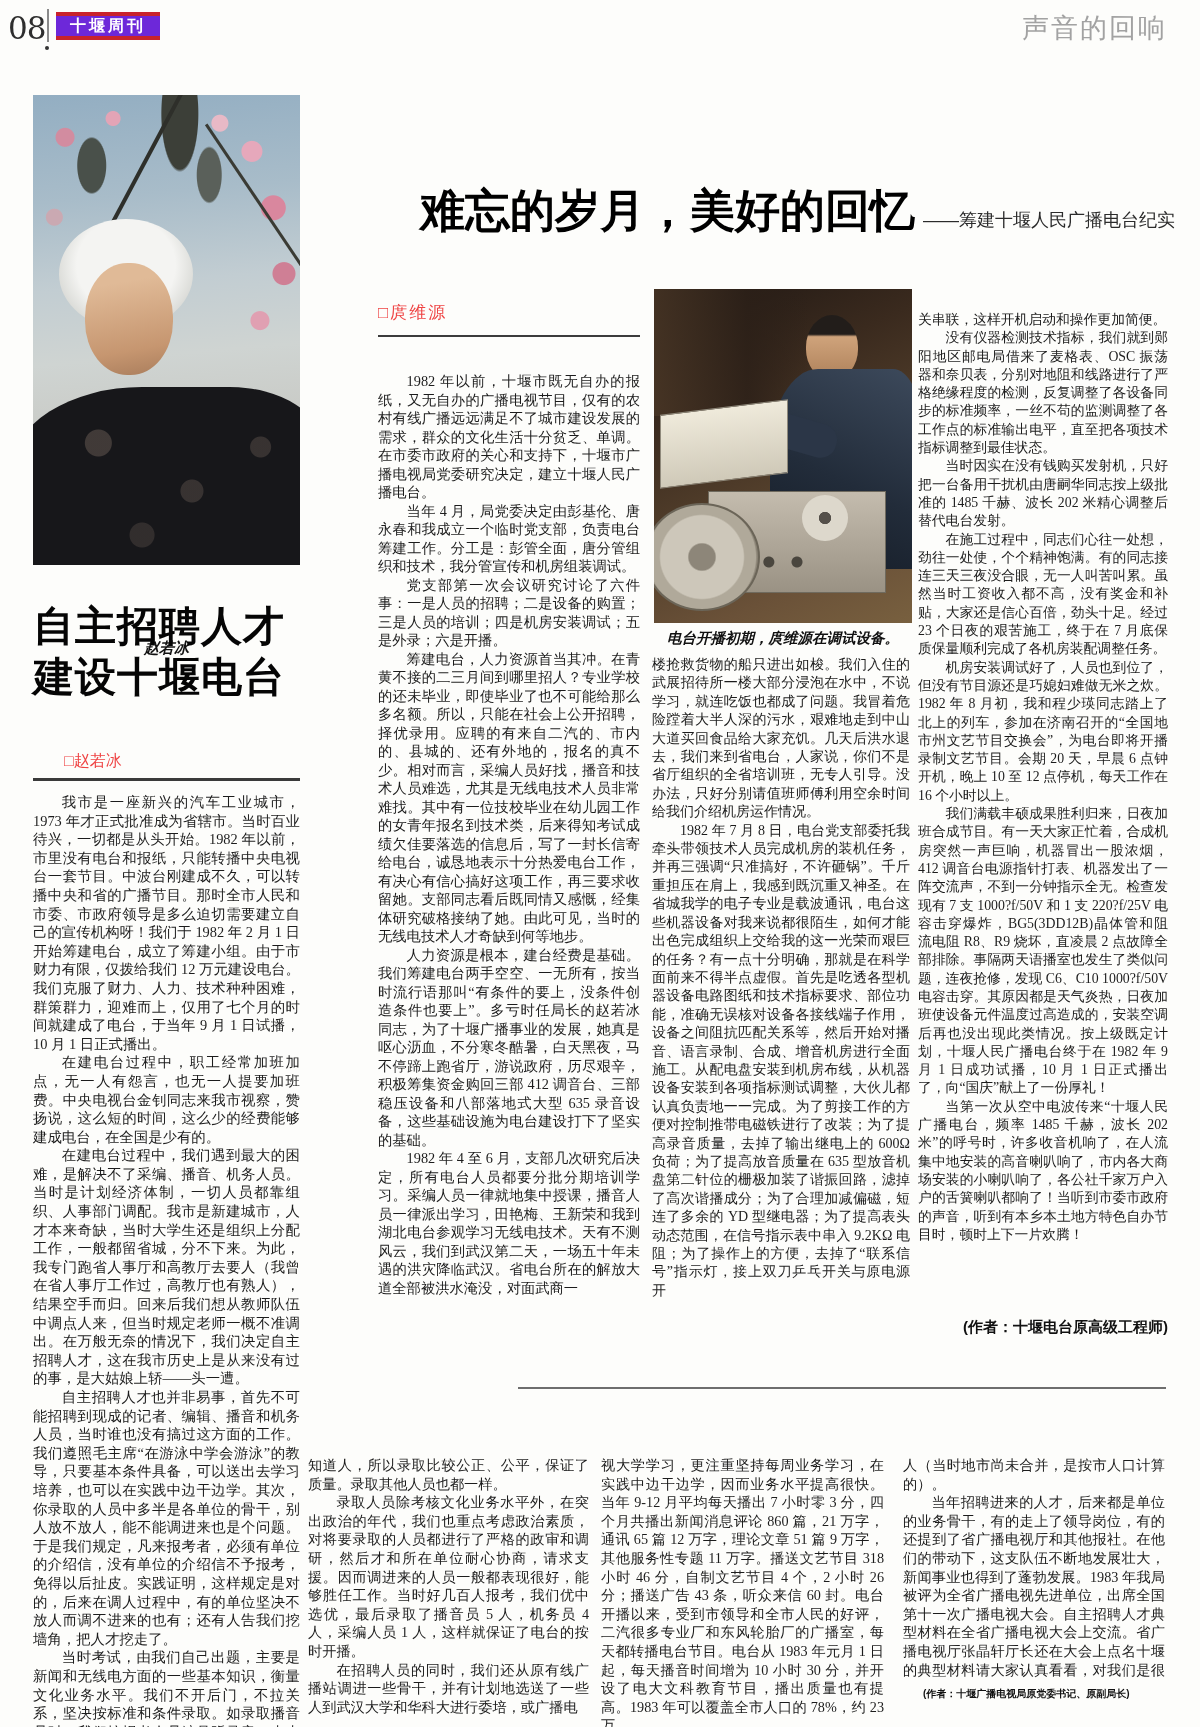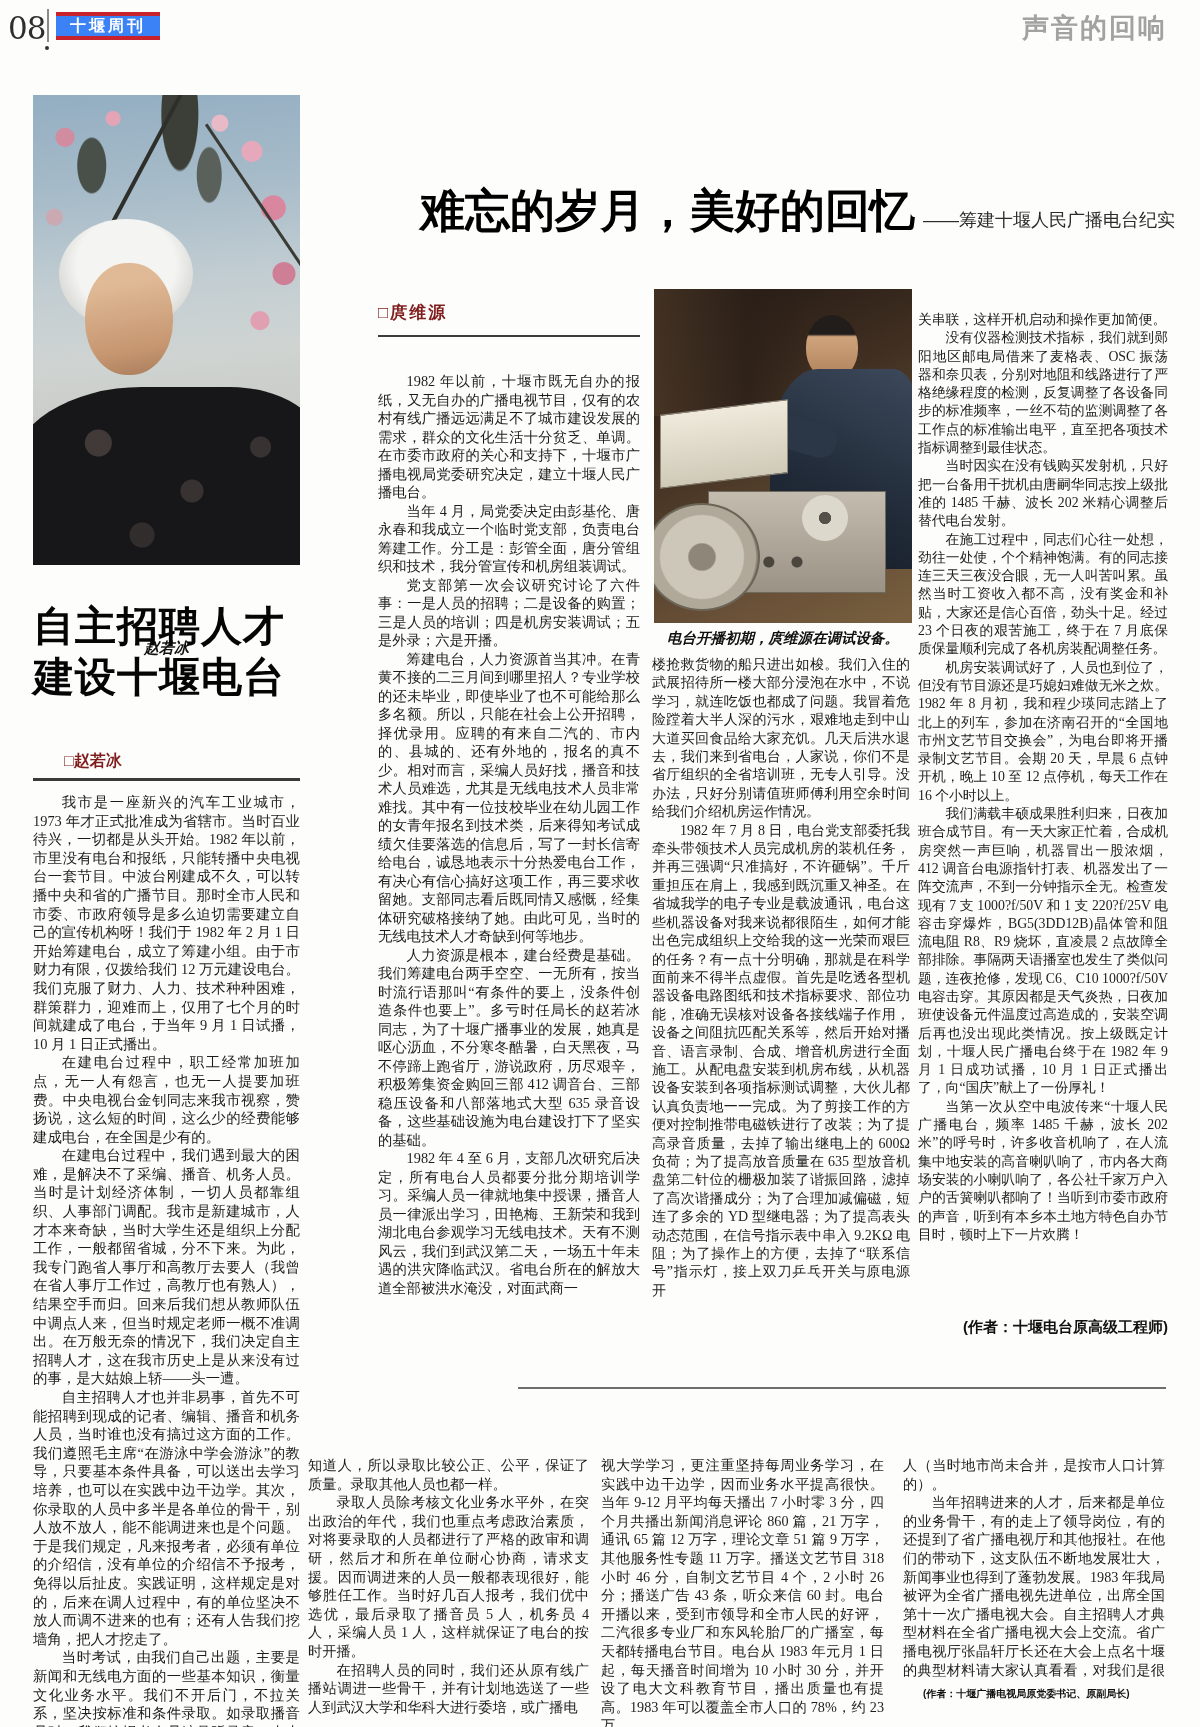--- a/index.html
+++ b/index.html
@@ -6,27 +6,27 @@
   #page{
     position:relative;width:1200px;height:1727px;margin:0 auto;background:#fdfdfb;
     font-family:"Liberation Serif","DejaVu Serif",serif;color:#1c1c1c;overflow:hidden;
   }
   
   .pageno{position:absolute;left:8px;top:10px;font:31px "DejaVu Serif",serif;color:#2e2e2e;letter-spacing:-1px;}
   .head-vrule{position:absolute;left:47px;top:9px;width:1.5px;height:33px;background:#8a8a8a;}
   .head-dot{position:absolute;left:45px;top:46px;width:4px;height:4px;background:#333;border-radius:50%;}
   .masthead{
     position:absolute;left:56px;top:12px;width:104px;height:20px;
-    background:#3b82f6;border-top:4px solid #c8232c;border-bottom:4px solid #c8232c;
+    background:#6d28d9;border-top:4px solid #c8232c;border-bottom:4px solid #c8232c;
     color:#fff;display:flex;align-items:center;justify-content:center;
     font-family:"Liberation Sans","DejaVu Sans",sans-serif;font-weight:bold;font-size:16px;letter-spacing:3px;
   }
   .section-title{
     position:absolute;right:33px;top:10px;font-family:"Liberation Sans","DejaVu Sans",sans-serif;
-    font-weight:bold;font-size:27px;color:#a2a2a2;letter-spacing:2px;
+    font-weight:normal;font-size:27px;color:#a2a2a2;letter-spacing:2px;
   }
   
   .photo-left{
     position:absolute;left:33px;top:95px;width:267px;height:470px;overflow:hidden;
     background:
       radial-gradient(circle at 82% 12%, #e6a8bb 0 10px, transparent 11px),
       radial-gradient(circle at 90% 24%, #d9879e 0 12px, transparent 13px),
       radial-gradient(circle at 70% 6%, #e8b9c6 0 8px, transparent 9px),
       radial-gradient(circle at 12% 9%, #d28ca0 0 9px, transparent 10px),
       radial-gradient(circle at 30% 5%, #e3a4b6 0 7px, transparent 8px),
@@ -78,21 +78,21 @@
   .pm-reel{position:absolute;left:-10px;top:214px;width:112px;height:104px;border-radius:50%;border:2px solid #6b6558;
     background:radial-gradient(circle,#8d8679 0 17%,#cdc7ba 19% 54%,#b0a99a 56% 70%,#8a8375 72%);}
   .pm-tape{position:absolute;left:148px;top:206px;width:46px;height:46px;border-radius:50%;
     background:radial-gradient(circle,#55504a 0 18%,#ddd8cc 20% 85%,#9a948a 87%);}
   
   .caption{font-family:"Liberation Serif",serif;font-style:italic;font-weight:bold;font-size:15px;color:#111;}
   .cap-left{position:absolute;left:33px;top:600px;width:267px;text-align:center;margin-top:39px;}
   .side-headline{position:absolute;left:33px;top:601px;width:267px;
     font-family:"Liberation Sans","DejaVu Sans",sans-serif;font-weight:900;font-size:41px;line-height:51px;
     letter-spacing:1px;color:#050505;}
-  .byline{font-family:"Liberation Sans","DejaVu Sans",sans-serif;font-weight:bold;font-size:16px;color:#7f1d1d;}
+  .byline{font-family:"Liberation Sans","DejaVu Sans",sans-serif;font-weight:normal;font-size:16px;color:#ef4444;}
   .byline-side{position:absolute;left:33px;top:751px;padding-left:31px;}
   .rule-side{position:absolute;left:33px;top:778px;width:267px;height:2.5px;background:#3a3a3a;}
   
   .main-headline-wrap{position:absolute;left:420px;top:181px;display:flex;align-items:baseline;gap:8px;white-space:nowrap;}
   .main-headline{font-family:Liberation Mono, monospace;font-weight:900;font-size:45px;color:#000;letter-spacing:0px;}
   .main-subtitle{font-family:"Liberation Sans","DejaVu Sans",sans-serif;font-size:18px;font-weight:500;color:#2b2b2b;}
   .byline-main{position:absolute;left:378px;top:301px;font-size:17px;letter-spacing:2px;}
   .rule-main{position:absolute;left:378px;top:335px;width:262px;height:2px;background:#3c3c3c;}
   .cap-main{position:absolute;left:646px;top:629px;width:274px;text-align:center;font-size:14.5px;}
   

